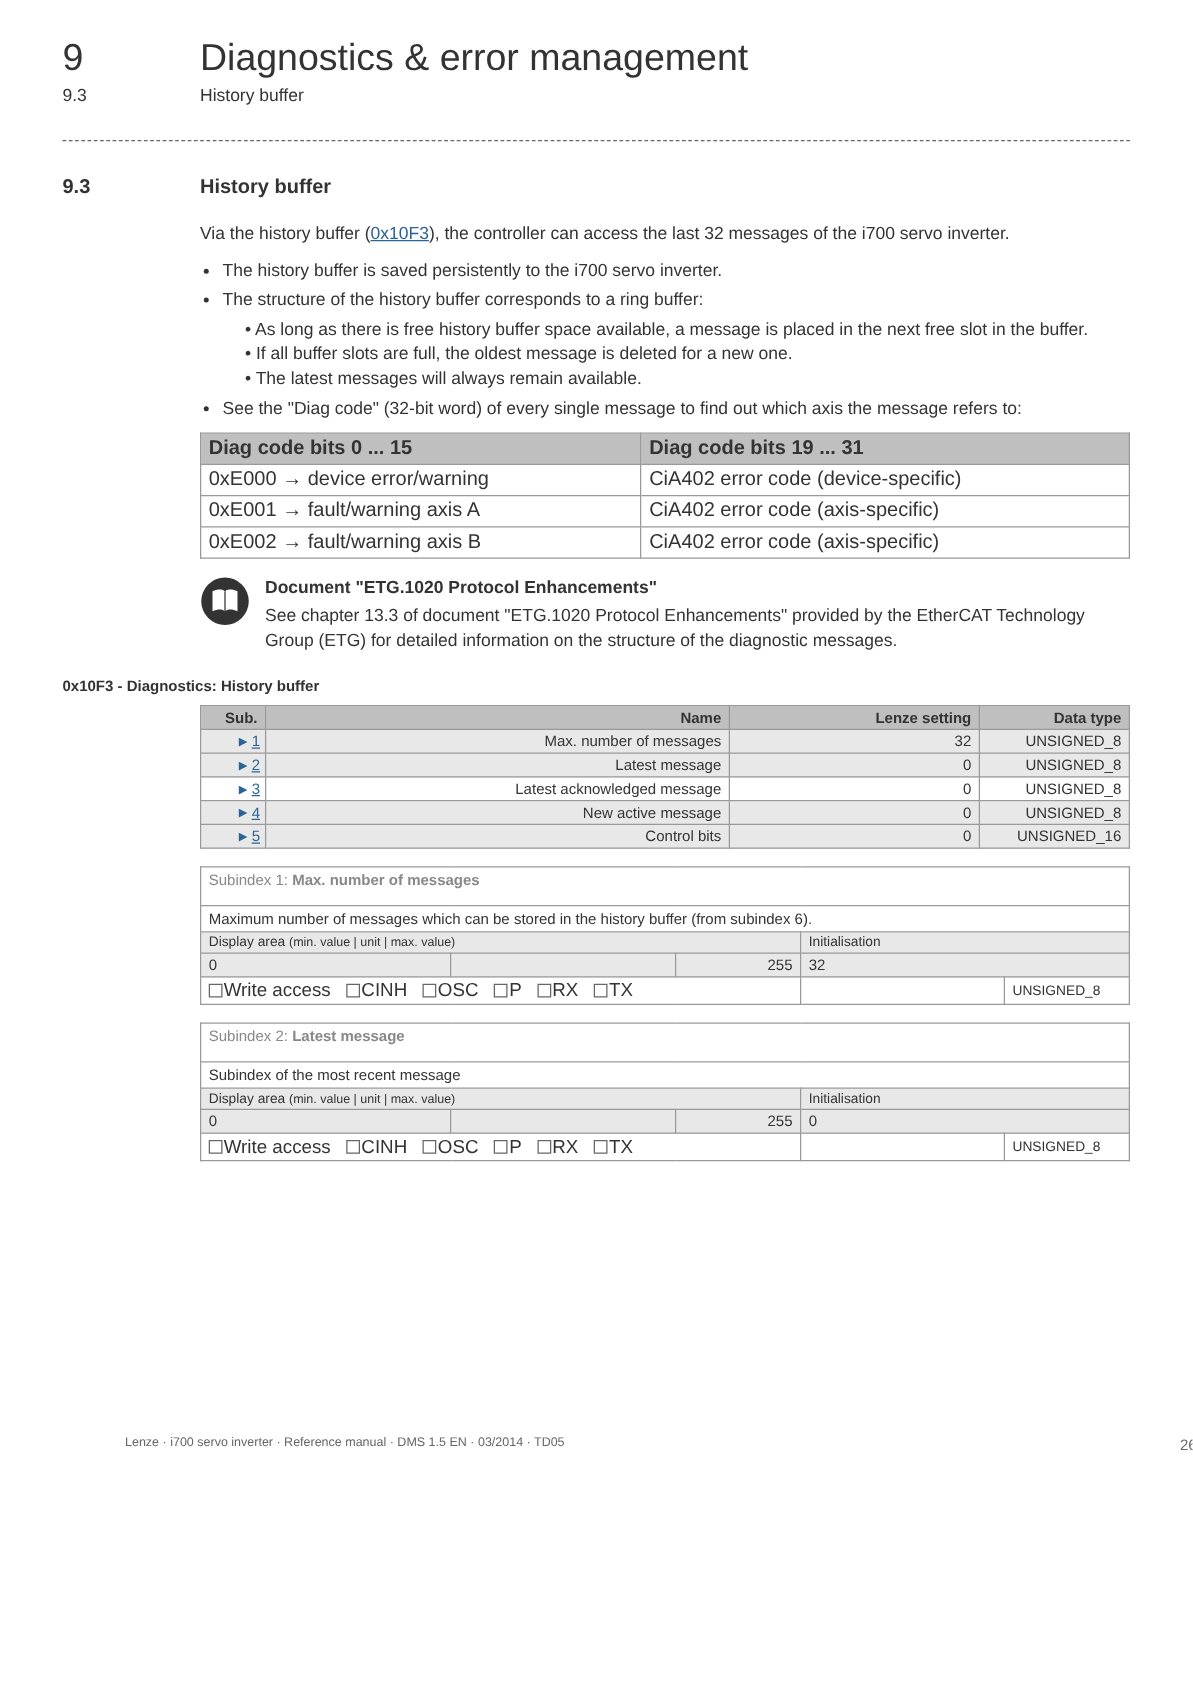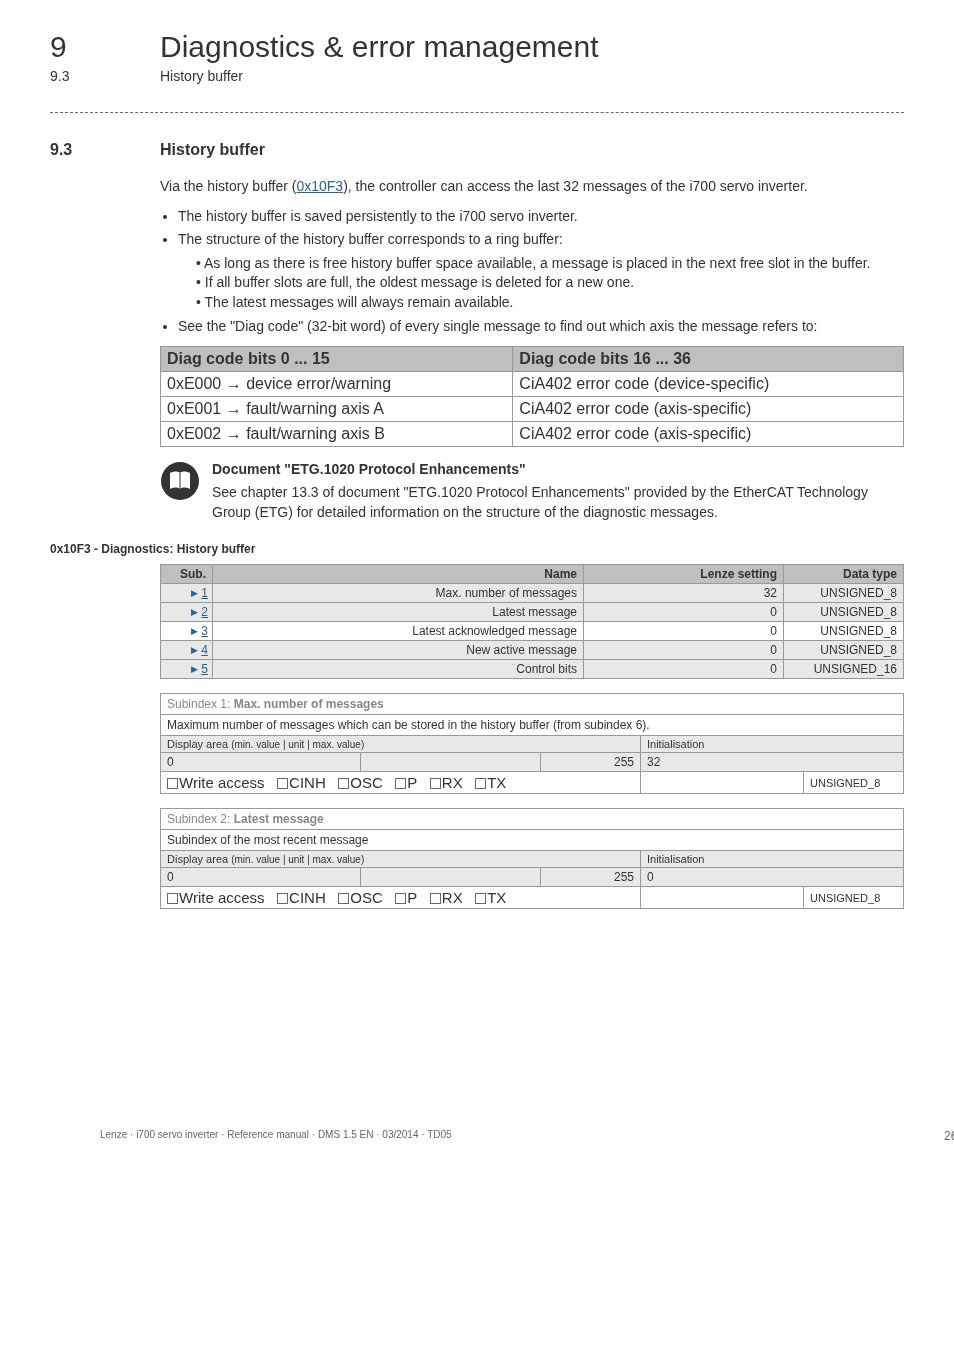--- a/index.html
+++ b/index.html
@@ -197,21 +197,21 @@
   table.detail col.c4 { width: auto; }
   table.detail col.c5 { width: 100px; }
   table.detail th, table.detail td {
     border: 1px solid var(--border-color);
     padding: 2px 6px;
     text-align: left;
   }
   table.detail .title-row td {
     color: #888;
     padding-top: 3px;
-    padding-bottom: 3px;
+    padding-bottom: 13px;
   }
   table.detail .title-row td .bold {
     font-weight: 700;
   }
   table.detail .desc-row td {
     padding-top: 3px;
     padding-bottom: 3px;
   }
   table.detail .hdr-row td {
     background: var(--table-alt-bg);
@@ -296,21 +296,21 @@
         <li>The latest messages will always remain available.</li>
       </ul>
     </li>
     <li>See the "Diag code" (32-bit word) of every single message to find out which axis the message refers to:</li>
   </ul>
 
   <table class="diag-code">
     <tbody>
         <tr>
       <th>Diag code bits 0 ... 15</th>
-      <th>Diag code bits 16 ... 36</th>
+      <th>Diag code bits 19 ... 31</th>
     </tr>
     <tr>
       <td>0xE000 → device error/warning</td>
       <td>CiA402 error code (device-specific)</td>
     </tr>
     <tr>
       <td>0xE001 → fault/warning axis A</td>
       <td>CiA402 error code (axis-specific)</td>
     </tr>
     <tr>

